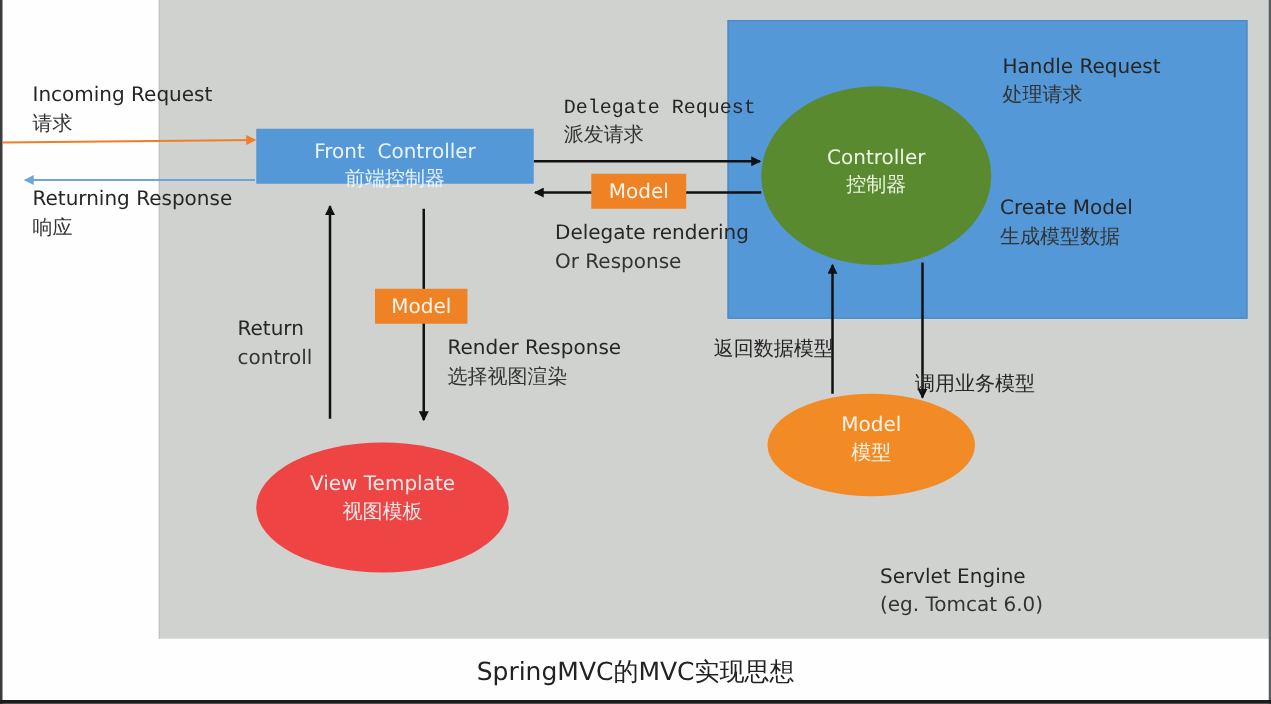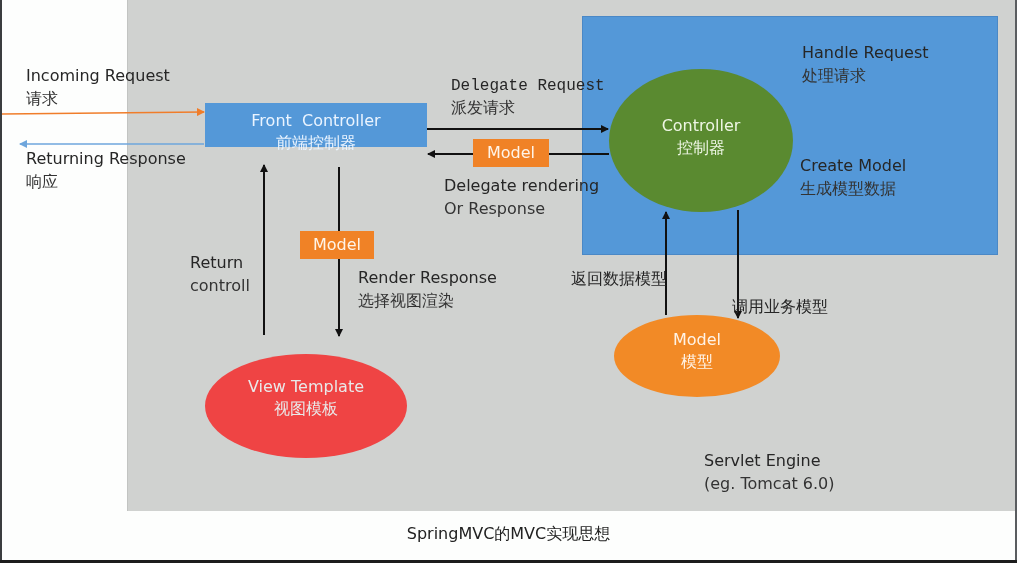--- a/index.html
+++ b/index.html
@@ -44,21 +44,21 @@
     position: absolute; background: #f08226; color: #fff4e8;
     font-size: 16px; text-align: center; line-height: 28px;
   }
   .tag-1 { left: 473px; top: 139px; width: 76px; height: 28px; }
   .tag-2 { left: 300px; top: 231px; width: 74px; height: 28px; }
   .label { position: absolute; font-size: 16px; line-height: 23px; color: #262626; white-space: nowrap; }
   .label .cn { display: block; color: #333; }
   svg.arrows { position: absolute; left: 0; top: 0; width: 1017px; height: 563px; pointer-events: none; }
   .caption {
     position: absolute; left: 0; width: 1017px; top: 524px; text-align: center;
-    font-size: 16px; color: #222;
+    font-size: 20px; color: #222;
   }
 </style>
 </head>
 <body>
 
 <div class="left-edge"></div>
 <div class="engine-bg"></div>
 <div class="container-box"></div>
 
 <svg class="arrows" viewBox="0 0 1017 563">

